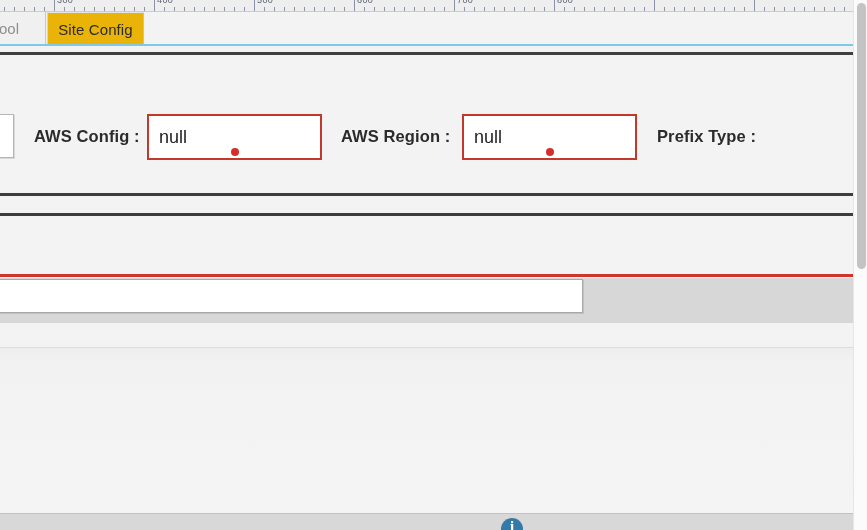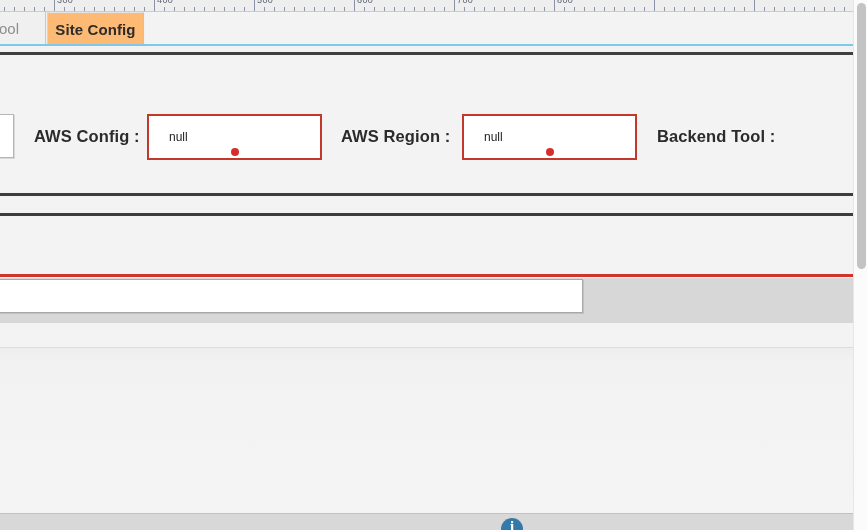--- a/index.html
+++ b/index.html
@@ -87,25 +87,25 @@
     left: -46px;
     width: 92px;
     color: #8e8e8e;
     background: #f0f0f0;
     border-right: 1px solid #c9c9c9;
   }
   .tab-active {
     left: 47px;
     width: 97px;
     color: #2c2c2c;
-    background: #fdba74;
+    background: #eab308;
     border-left: 1px solid #d4d4d4;
     border-right: 1px solid #c2c2c2;
     border-top: 1px solid #e4e4e4;
-    font-weight: 700;
+    font-weight: 400;
   }
   .tab-rest {
     position: absolute;
     left: 145px;
     top: 0;
     width: 708px;
     height: 33px;
     background: #f3f3f3;
   }
 
@@ -150,23 +150,23 @@
   }
   .field-box.plain {
     border: 1px solid #b5b5b5;
     box-shadow: 1px 1px 0 #d8d8d8;
   }
   .field-box.gray {
     background: #c9c9c9;
     border: none;
   }
   .field-value {
-    font-size: 12px;
+    font-size: 18px;
     color: #222222;
-    padding-left: 20px;
+    padding-left: 10px;
     white-space: nowrap;
   }
   .field-value.muted {
     color: #8f8f8f;
   }
   .dot-marker {
     position: absolute;
     width: 8px;
     height: 8px;
     border-radius: 50%;
@@ -416,21 +416,21 @@
     <span class="field-value">null</span>
     <span class="dot-marker" style="left:82px; top:32px;"></span>
   </div>
 
   <div class="field-label" style="left:341px; top:127px;text-align:right;">AWS Region :</div>
   <div class="field-box red" style="left:462px; top:114px; width:175px; height:46px;">
     <span class="field-value">null</span>
     <span class="dot-marker" style="left:82px; top:32px;"></span>
   </div>
 
-  <div class="field-label" style="left:657px; top:127px;">Backend Tool :</div>
+  <div class="field-label" style="left:657px; top:127px;">Prefix Type :</div>
 
   <div class="rule-dark" style="top:193px;"></div>
   <div class="band-light" style="top:196px; height:17px;"></div>
   <div class="rule-dark" style="top:213px;"></div>
   <div class="band-light" style="top:216px; height:58px;"></div>
   <div class="rule-red" style="top:274px;"></div>
 
   <div class="gray-panel"></div>
   <div class="long-input">
     <span class="field-value"></span>

